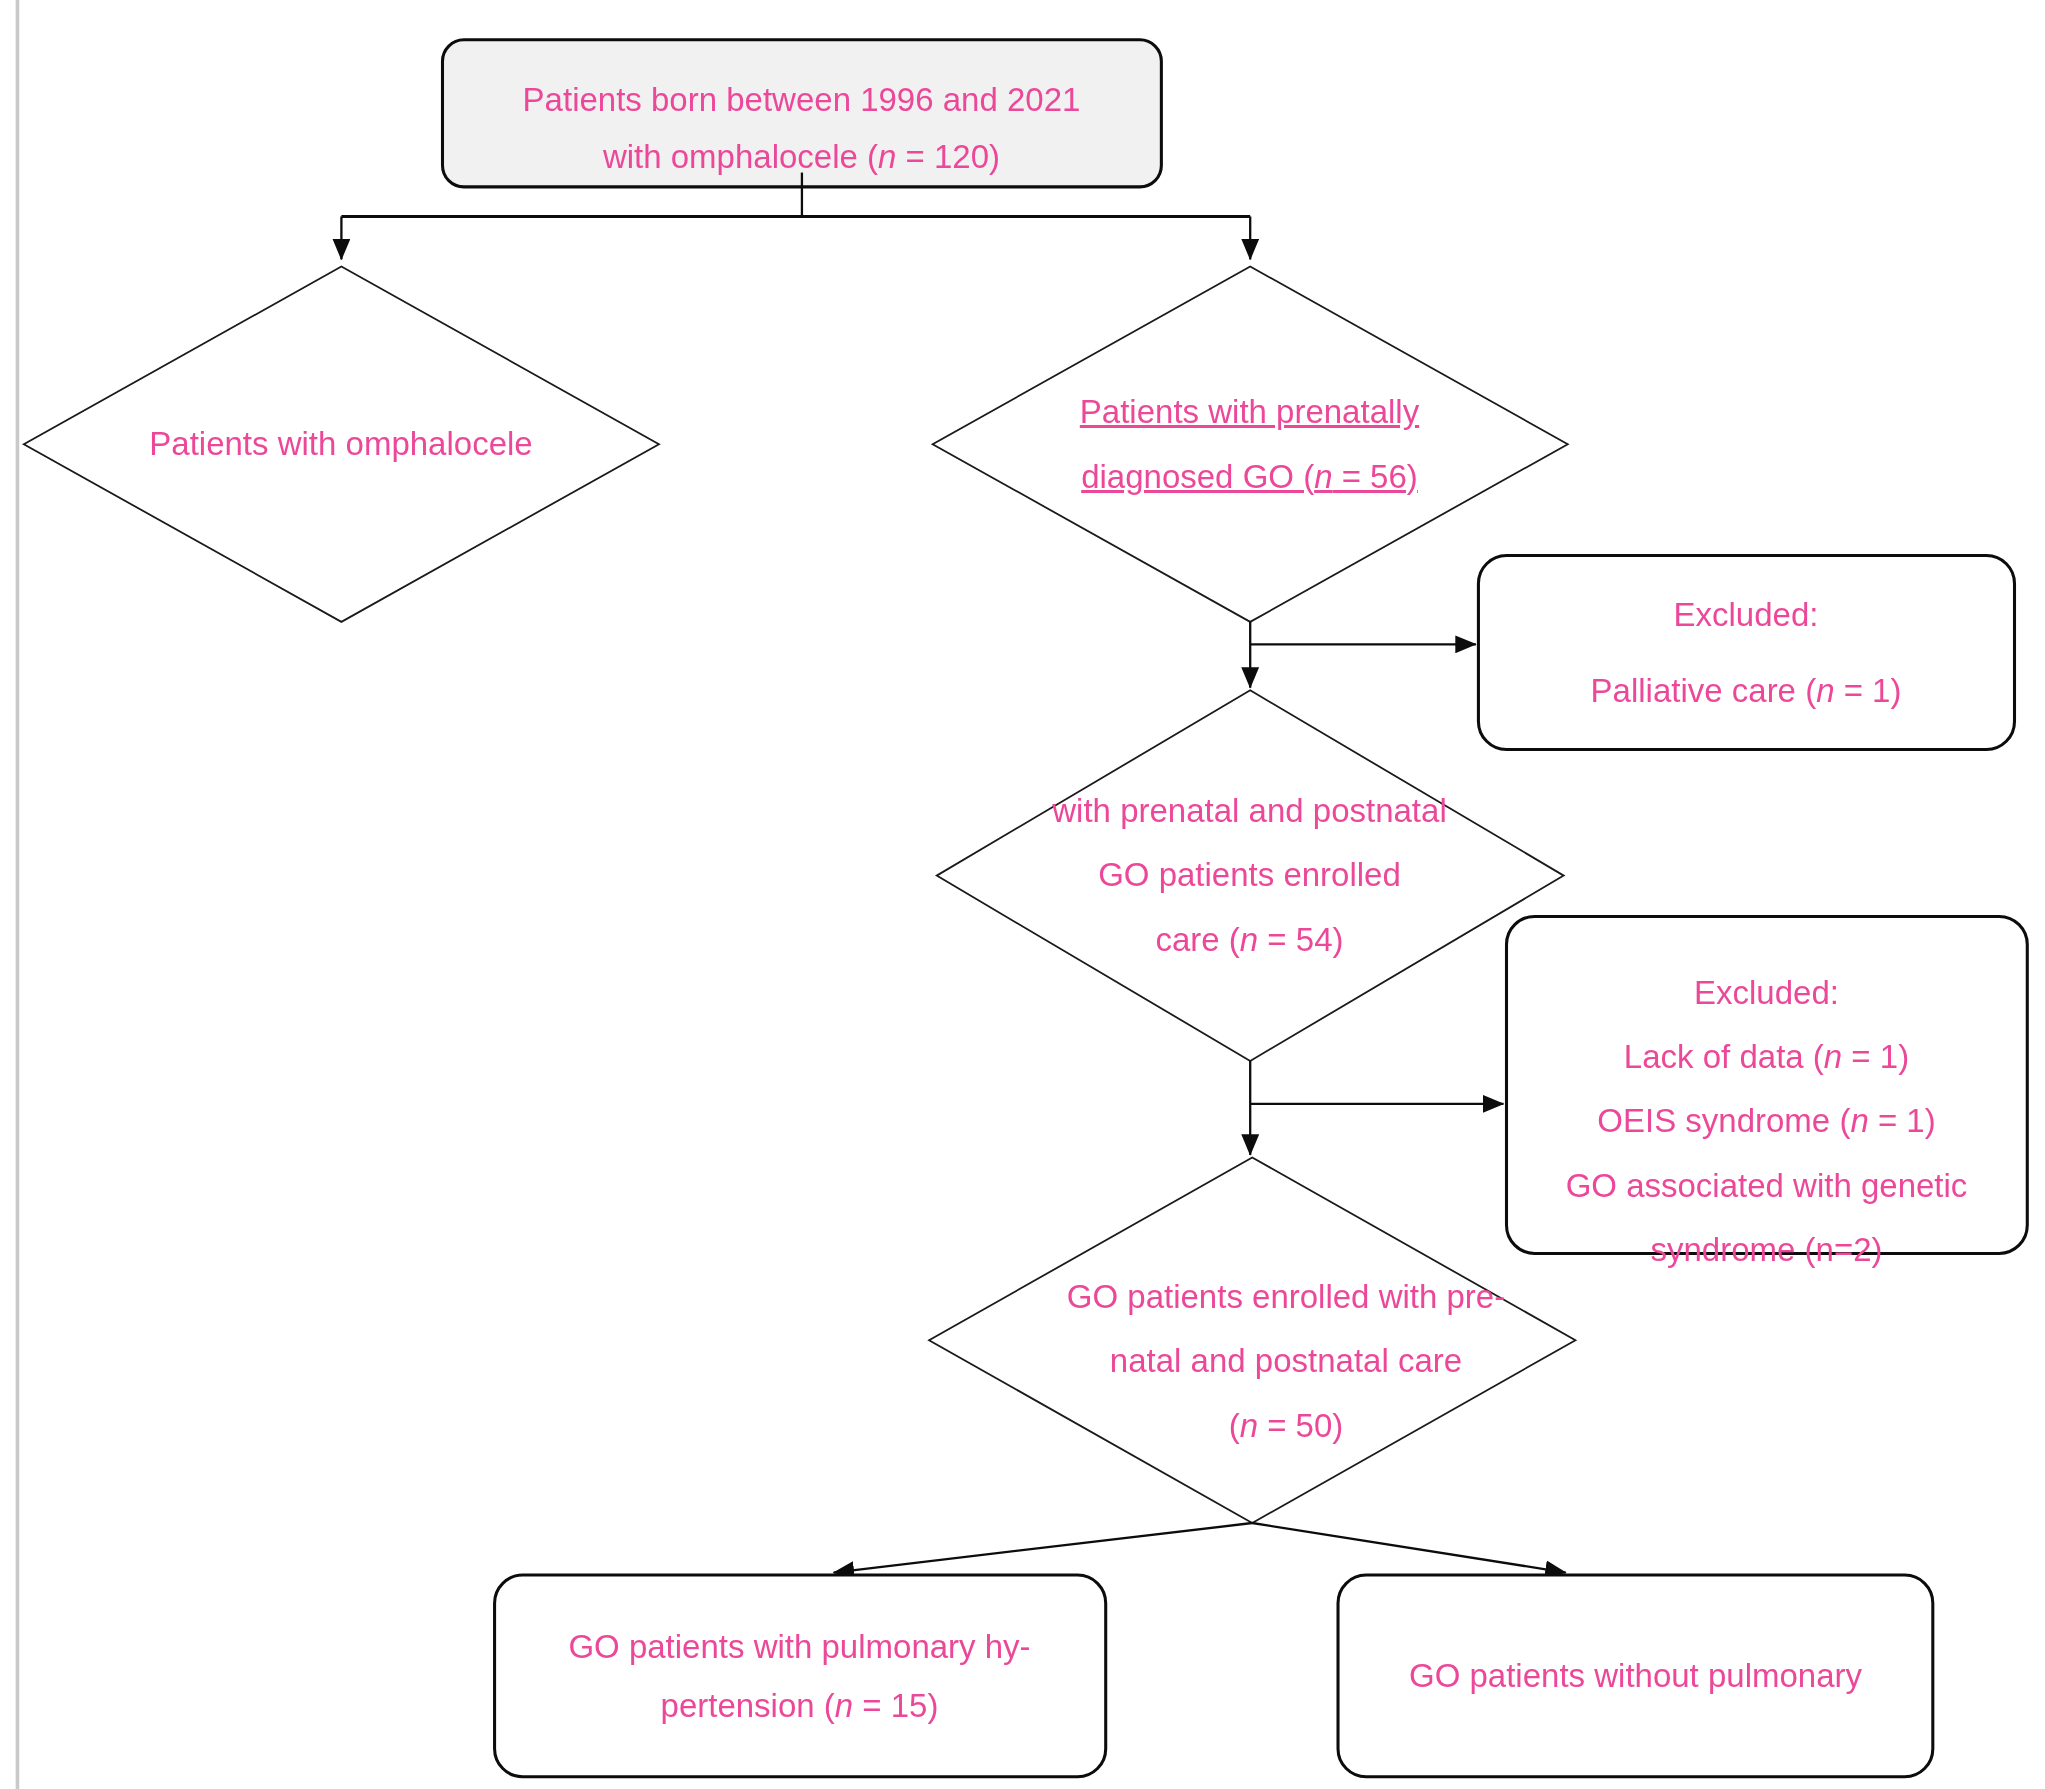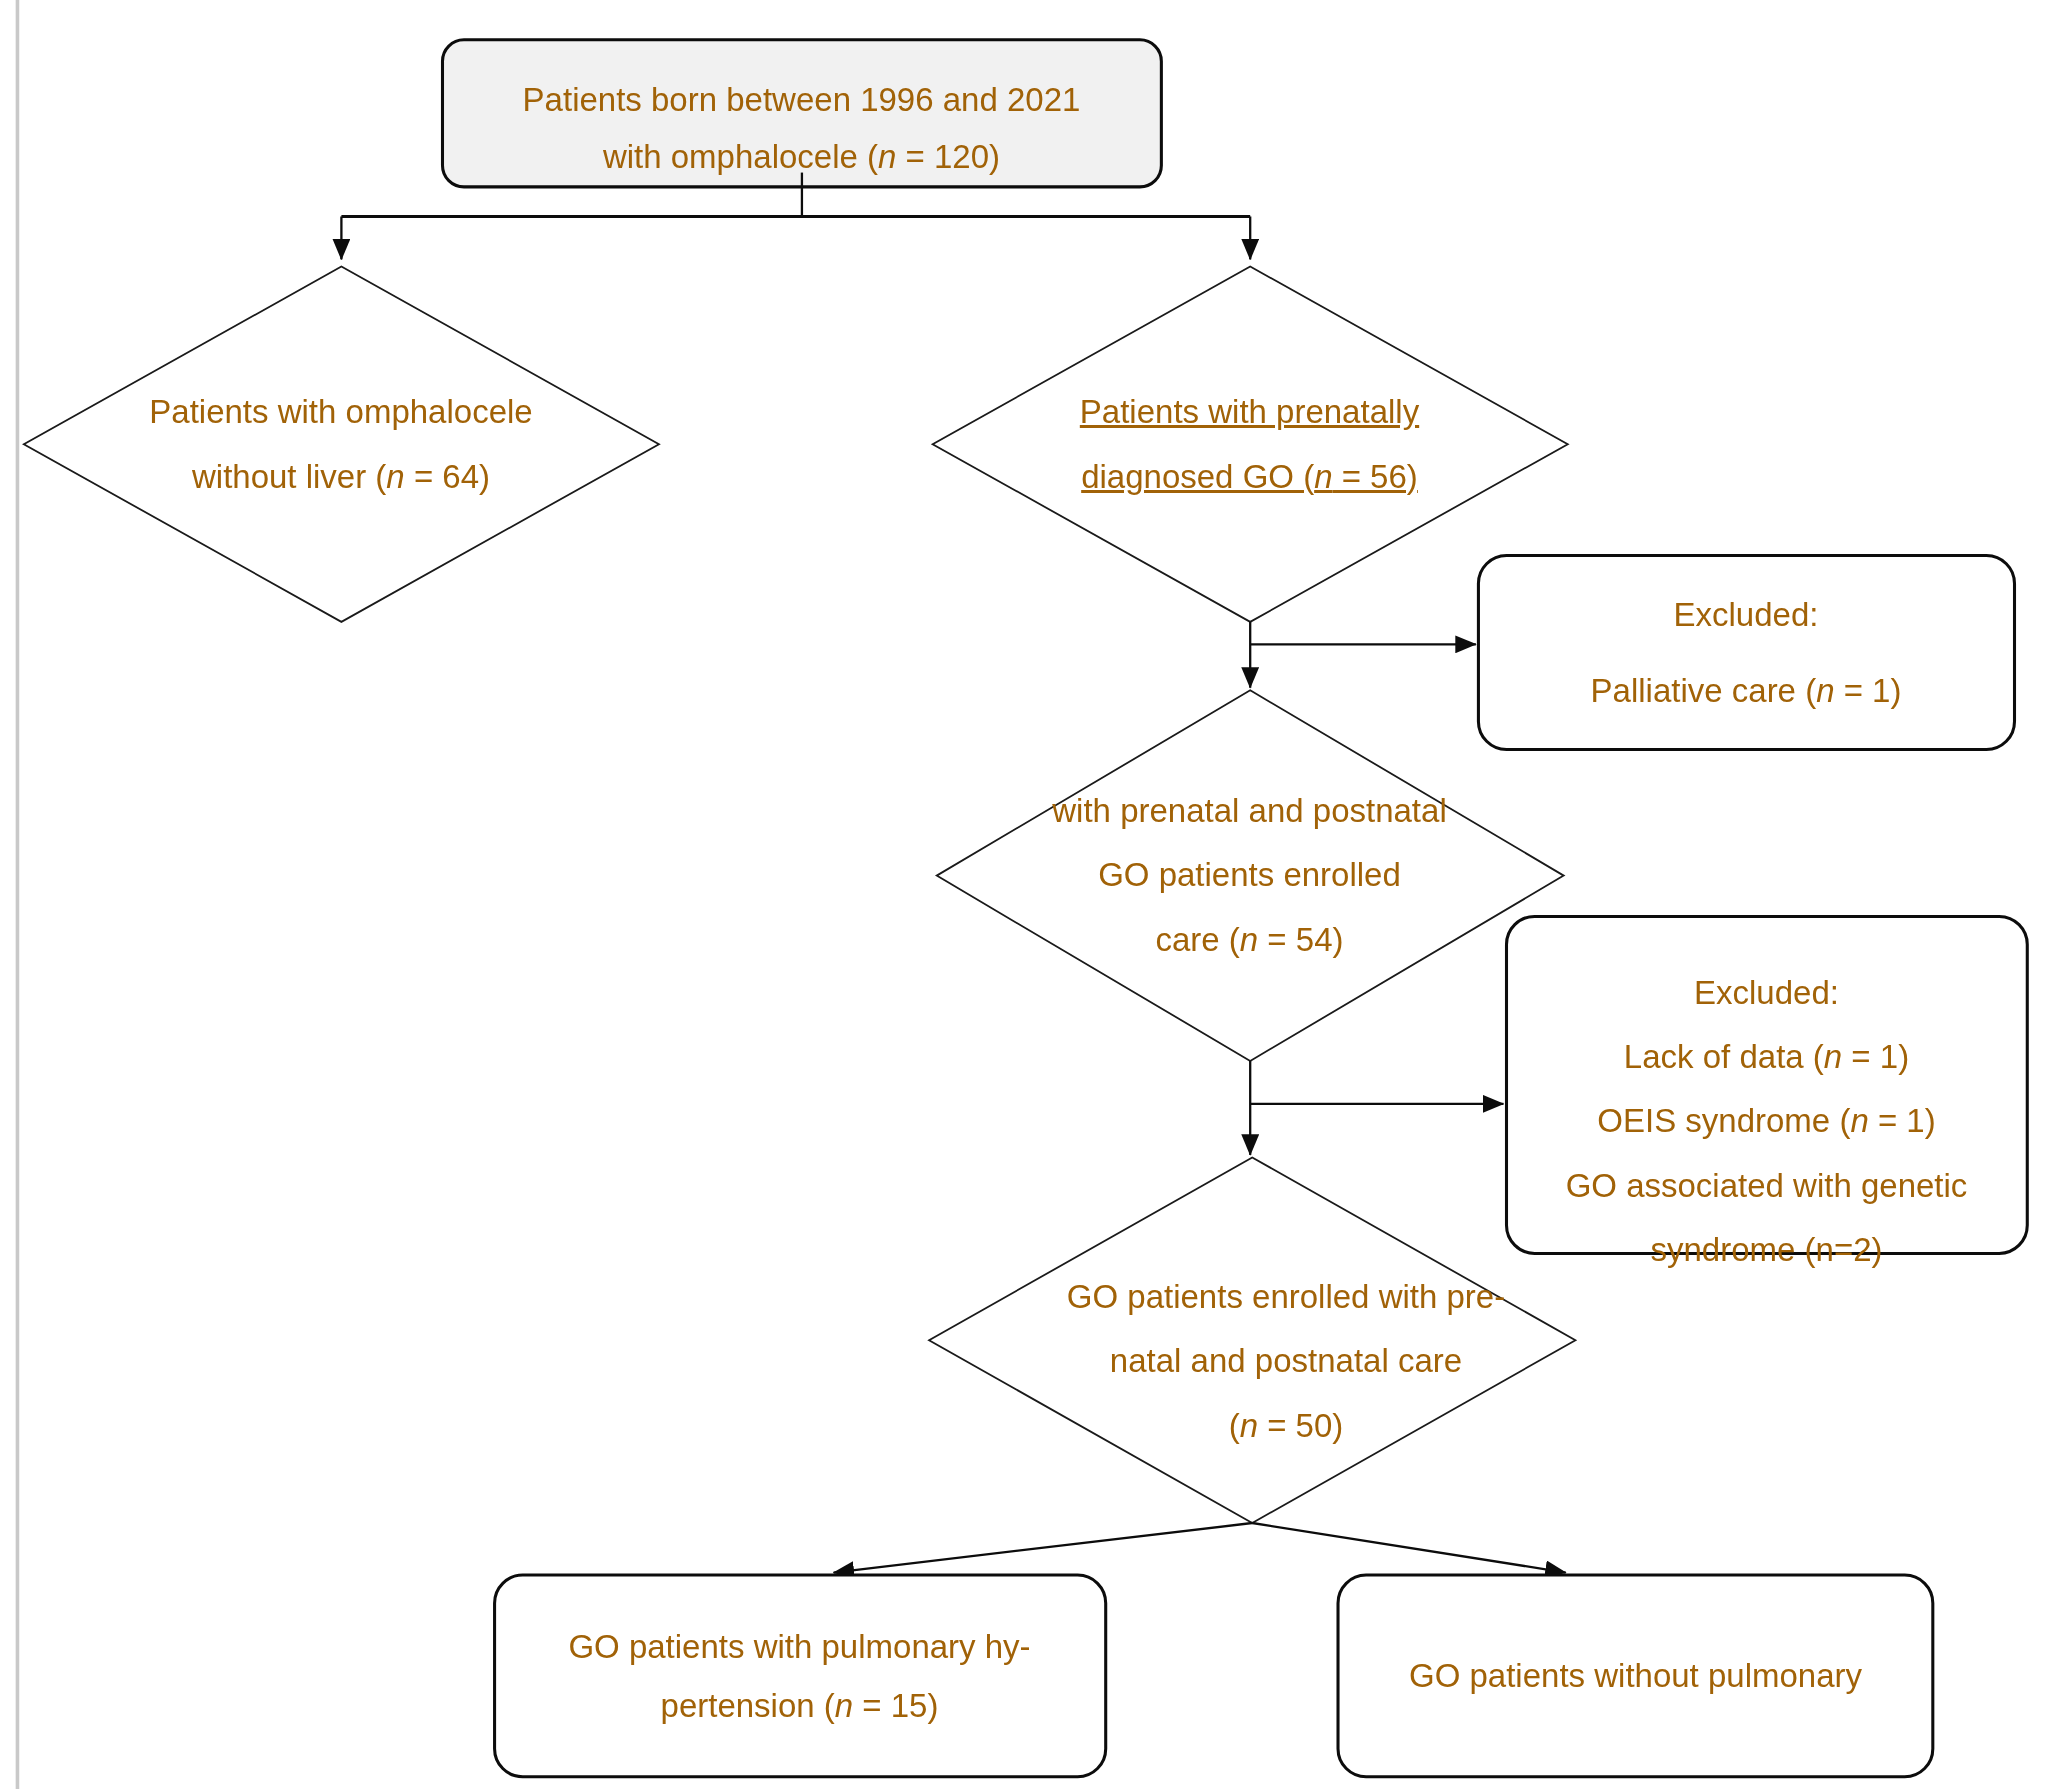--- a/index.html
+++ b/index.html
@@ -22,21 +22,21 @@
   }
   .label {
     position: absolute;
     display: flex;
     flex-direction: column;
     justify-content: center;
     align-items: center;
     text-align: center;
     font-size: 33px;
     line-height: 1.95;
-    color: #a16207;
+    color: #ec4899;
     pointer-events: none;
     white-space: nowrap;
   }
   .lh-tight { line-height: 1.72; }
   .lh-box   { line-height: 1.80; }
   .lh-loose { line-height: 2.30; }
   .pad-lo   { padding-top: 36px; }
   .pad-lo-sm{ padding-top: 20.4px; }
   .label i  { font-style: italic; }
 </style>
@@ -86,21 +86,20 @@
     <rect x="2620" y="3085" width="1165" height="395" rx="55" ry="55" fill="#ffffff" stroke="#0c0c0c" stroke-width="6"></rect>
   </svg>
 
   <div class="label lh-tight" style="left:442px; top:40px; width:719px; height:147px; padding-top:15.3px;">
     <div>Patients born between 1996 and 2021</div>
     <div>with omphalocele (<i>n</i> = 120)</div>
   </div>
 
   <div class="label" style="left:23.5px; top:267px; width:635px; height:355px;">
     <div>Patients with omphalocele</div>
-    <div>without liver (<i>n</i> = 64)</div>
   </div>
 
   <div class="label" style="left:932px; top:267px; width:635px; height:355px;text-decoration:underline;">
     <div>Patients with prenatally</div>
     <div>diagnosed GO (<i>n</i> = 56)</div>
   </div>
 
   <div class="label lh-loose" style="left:1478px; top:556px; width:536px; height:194px;">
     <div>Excluded:</div>
     <div>Palliative care (<i>n</i> = 1)</div>

